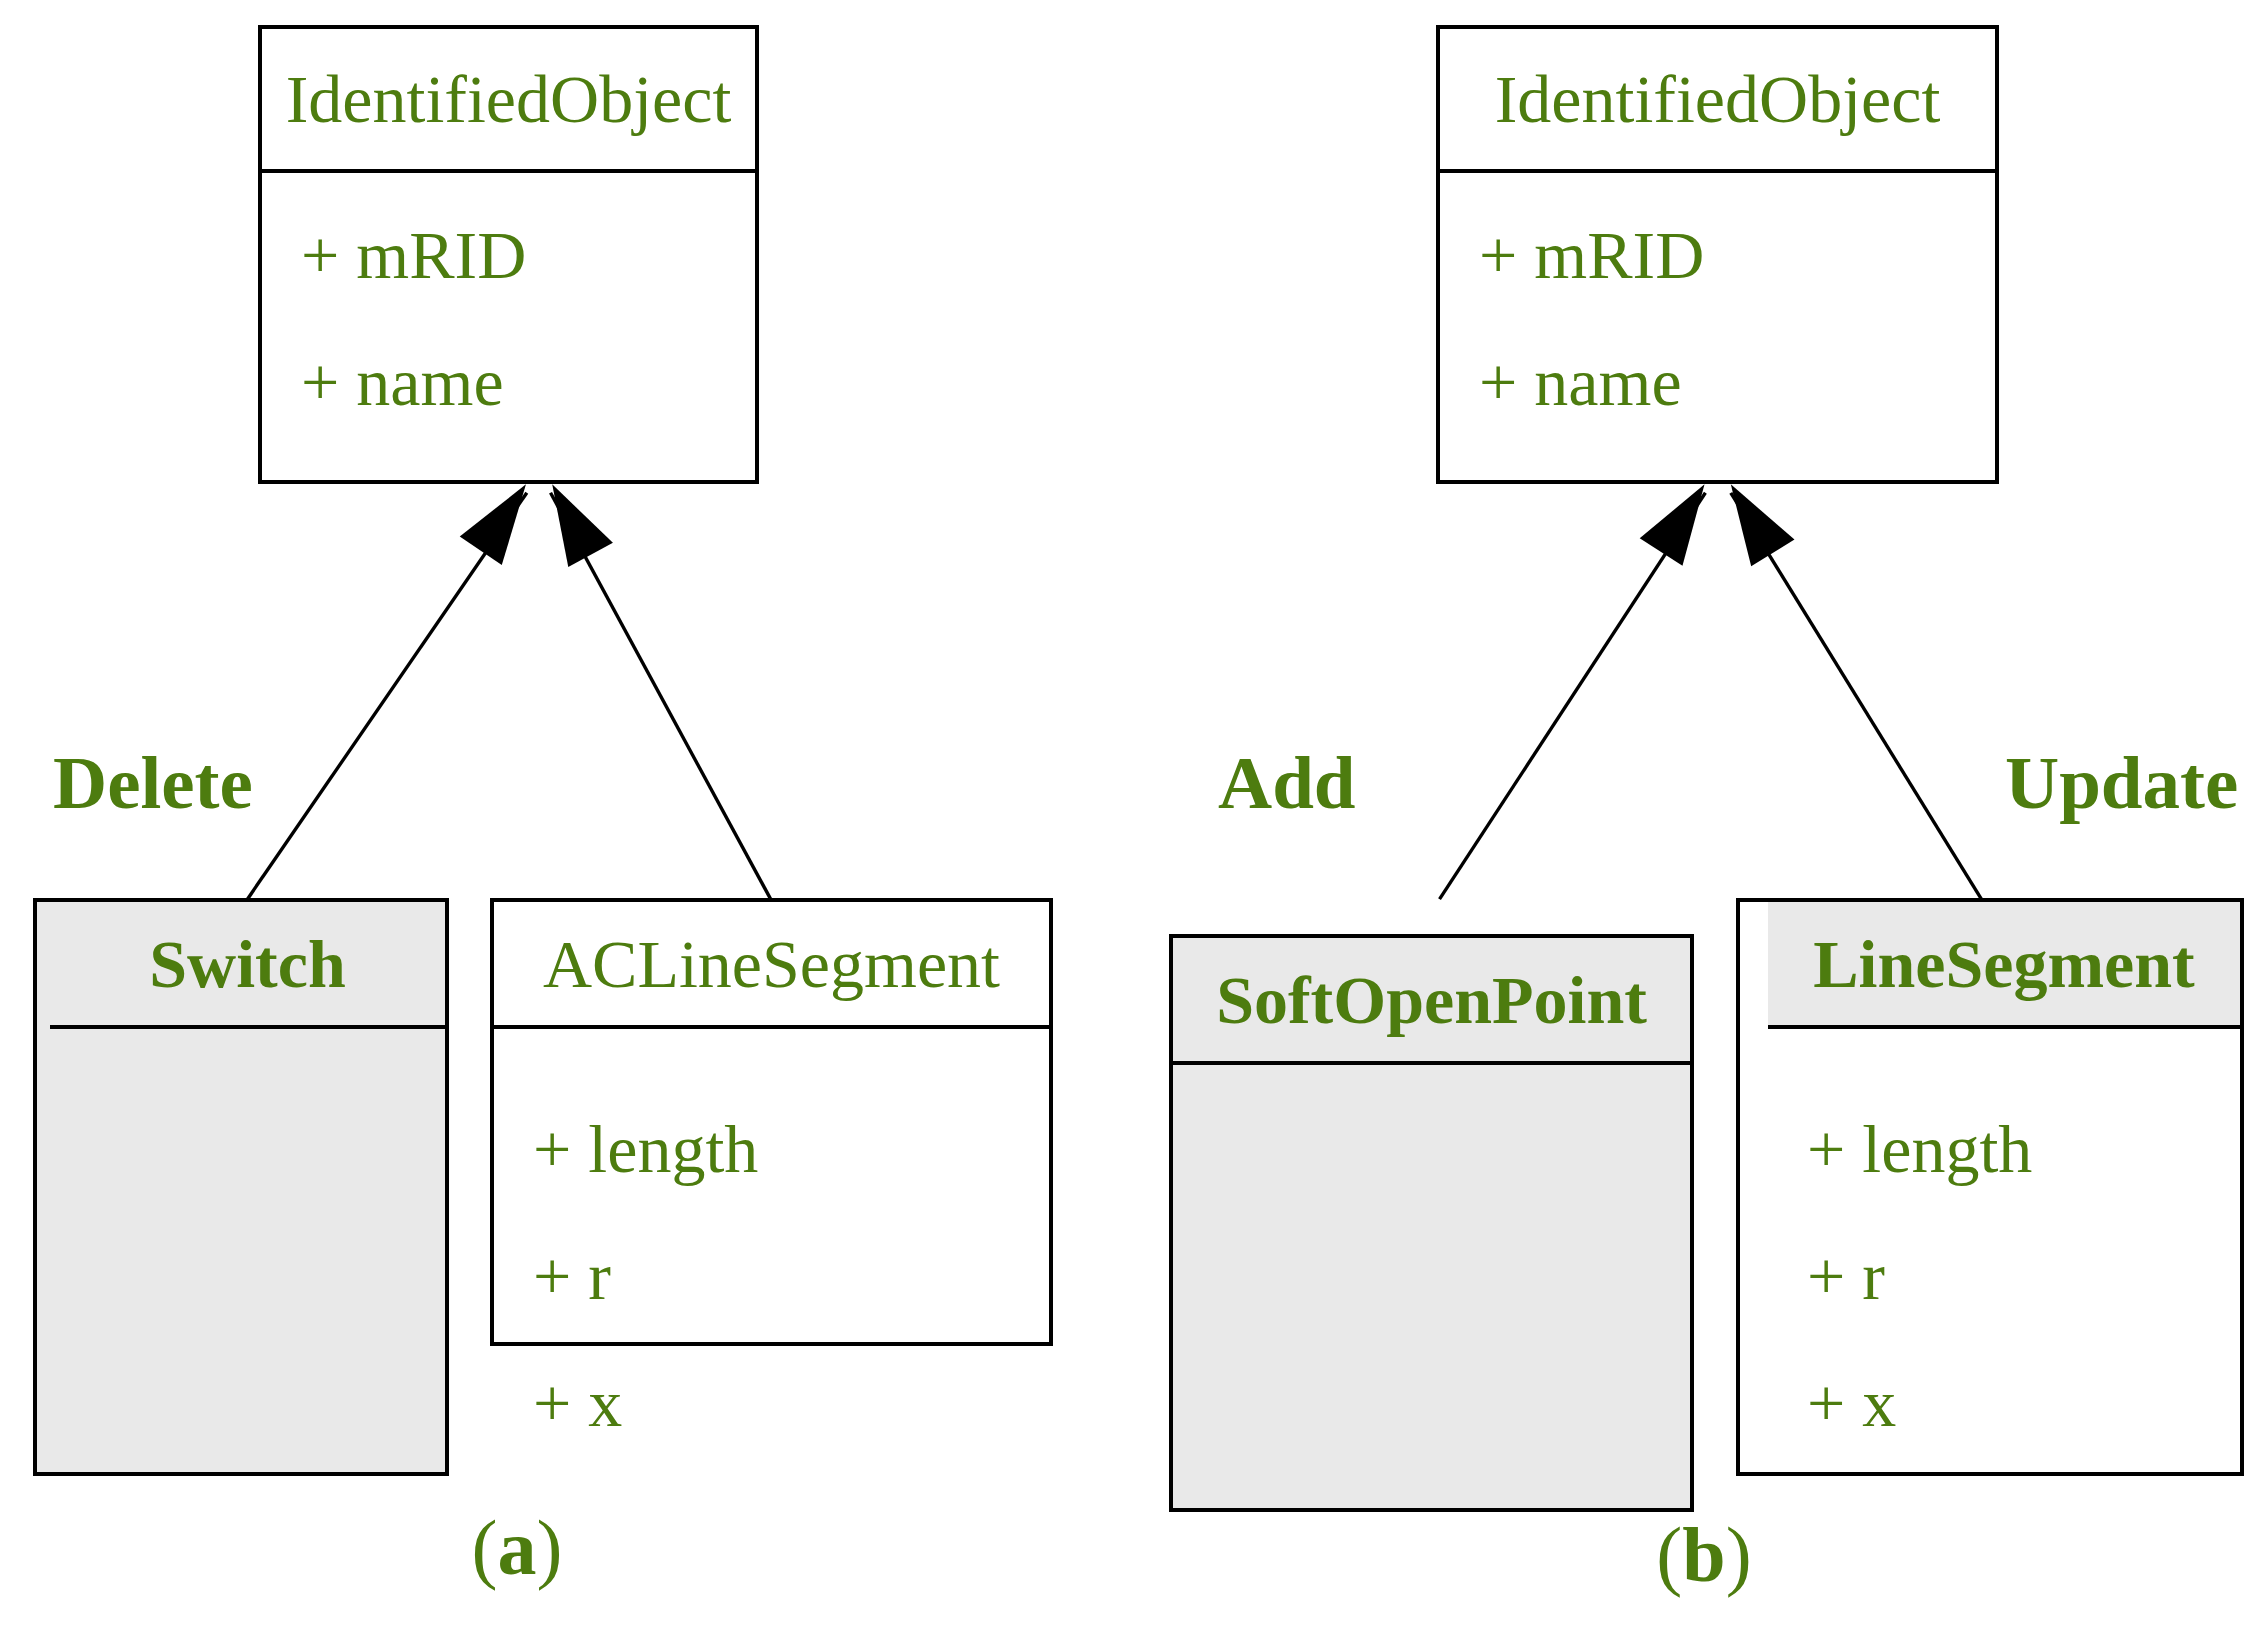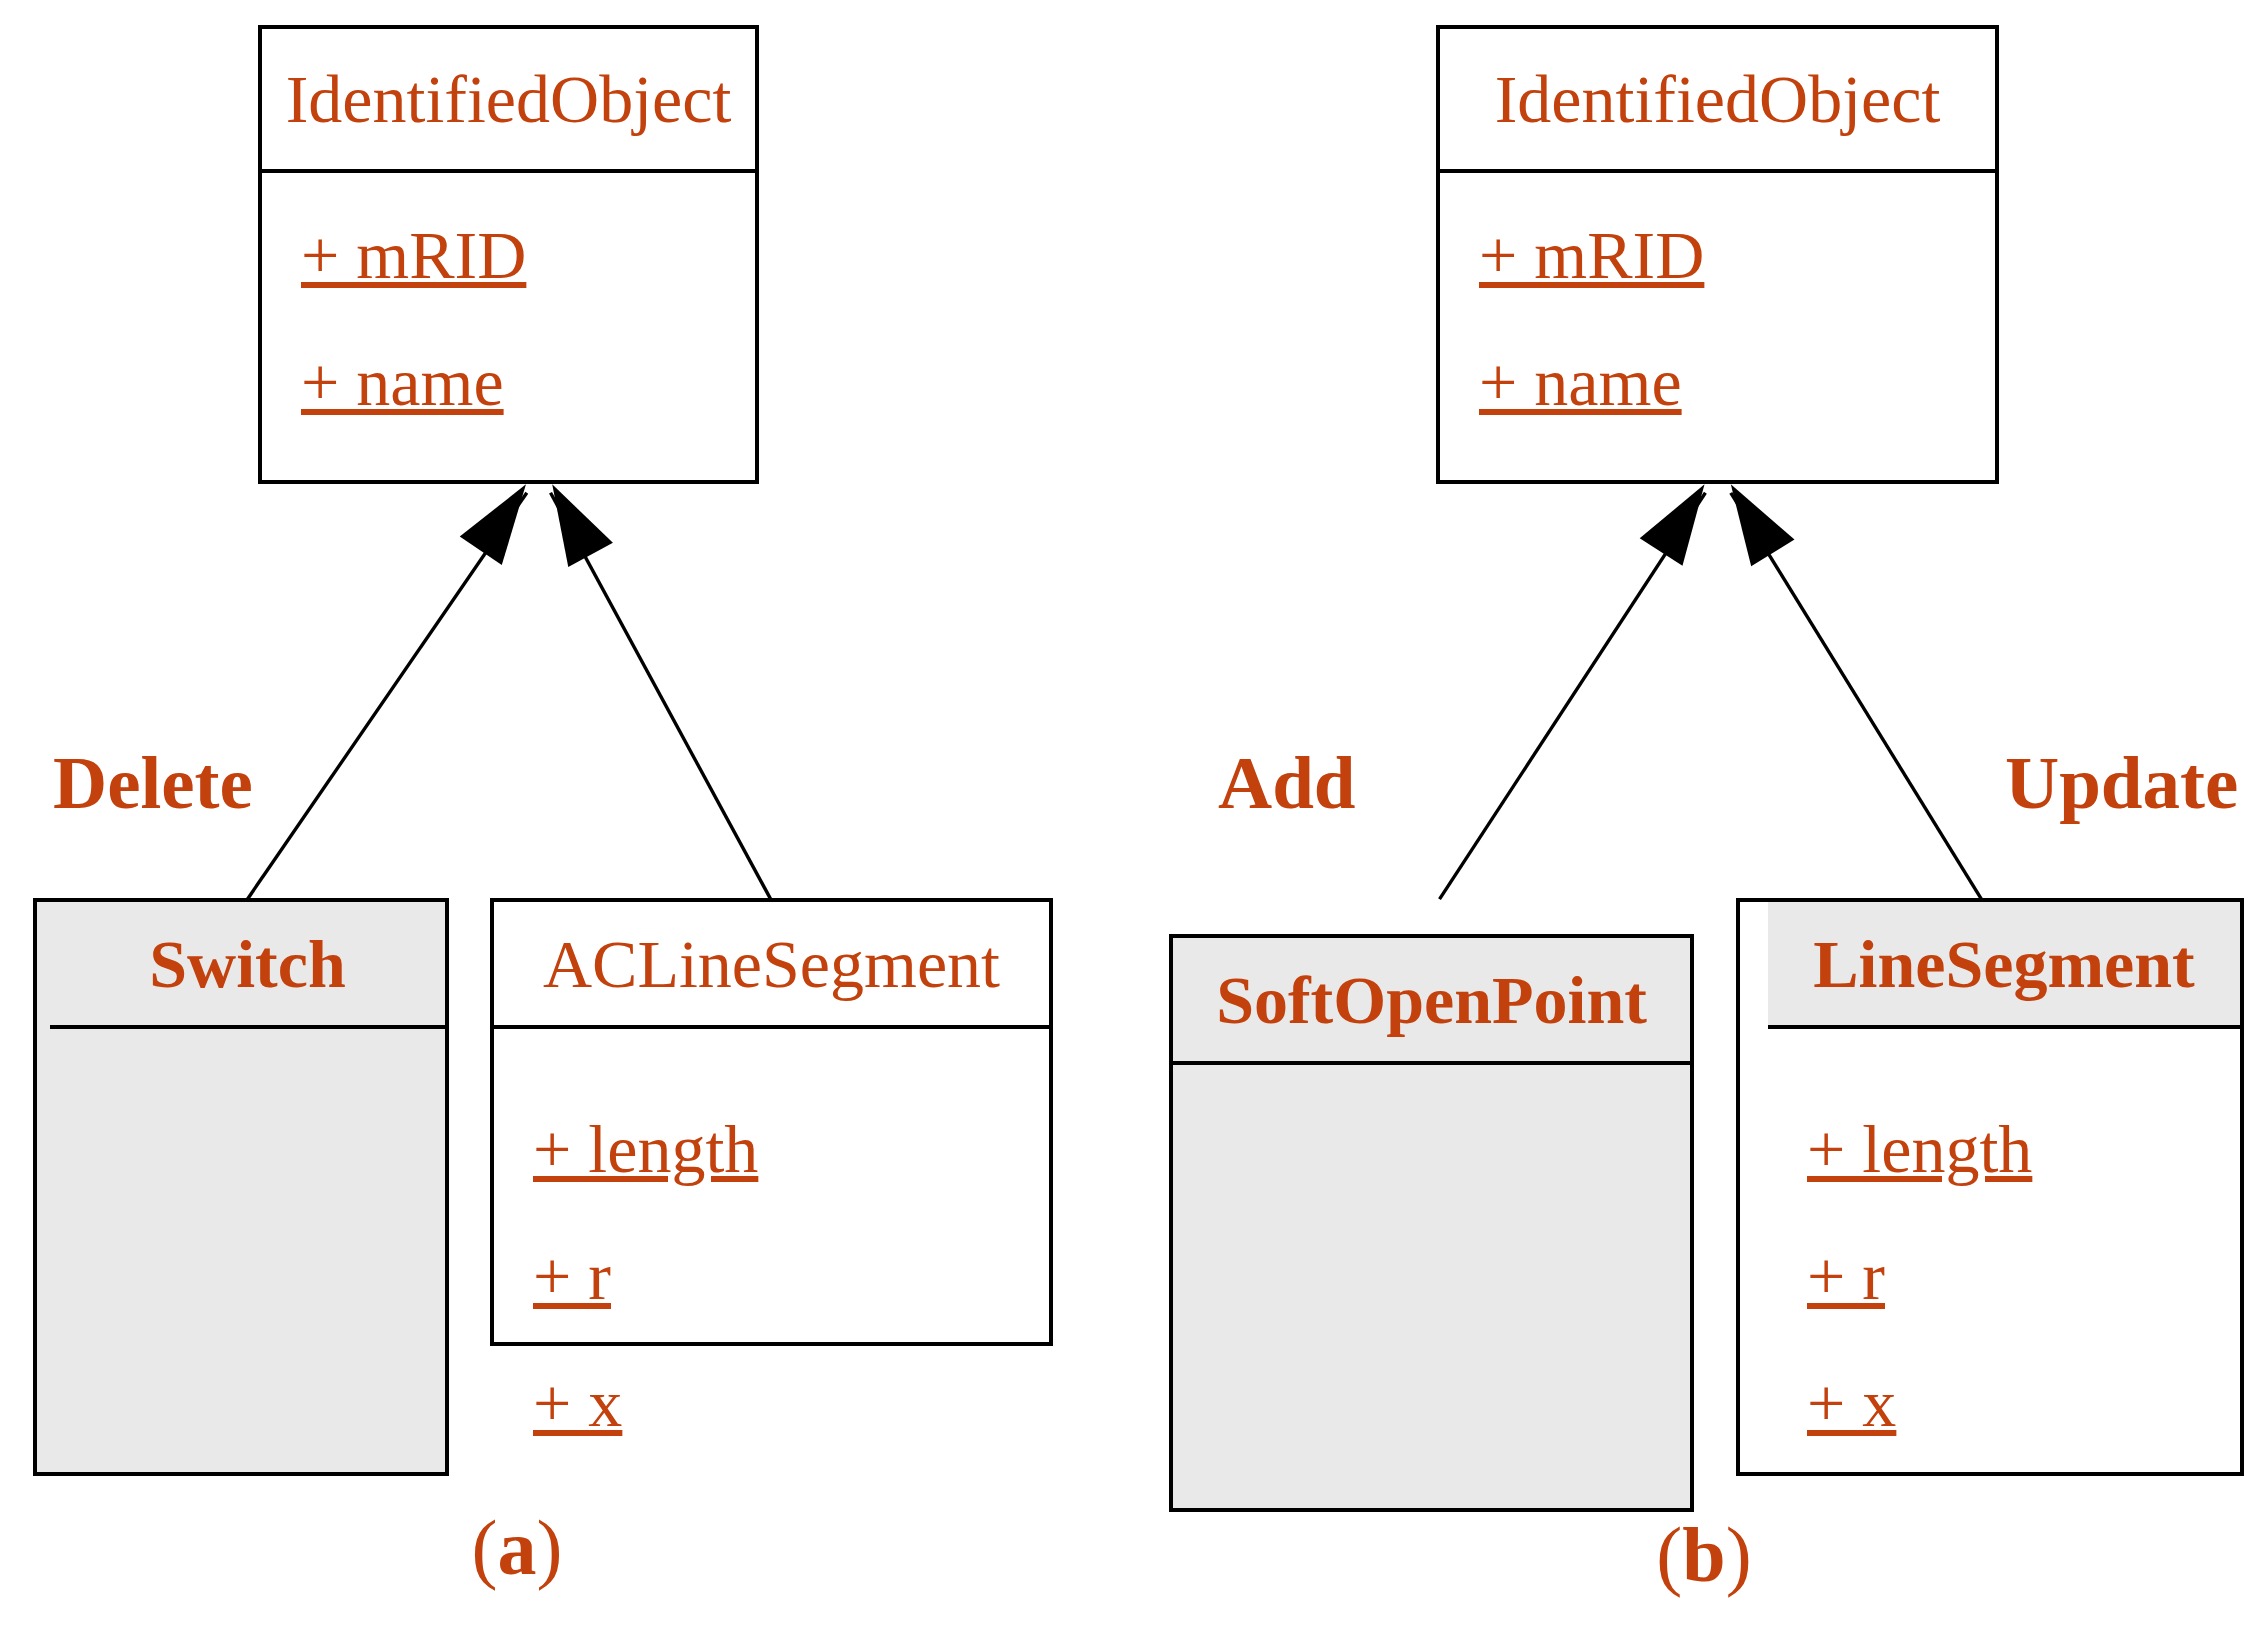--- a/index.html
+++ b/index.html
@@ -7,21 +7,21 @@
     padding: 0;
     background: #ffffff;
   }
   .canvas {
     position: relative;
     width: 2261px;
     height: 1629px;
     background: #ffffff;
     overflow: hidden;
     font-family: "Liberation Serif", "DejaVu Serif", serif;
-    color: #c2410c;
+    color: #4d7c0f;
   }
   .connector-layer {
     position: absolute;
     left: 0;
     top: 0;
     width: 2261px;
     height: 1629px;
   }
   .classbox {
     position: absolute;
@@ -42,21 +42,20 @@
     border-bottom: 4.2px solid #000000;
     font-size: 68px;
     line-height: 1;
     white-space: nowrap;
     overflow: hidden;
   }
   .title-tall  { height: 140px; }   
   .title-short { height: 123px; }   
   .class-attrs {
     box-sizing: border-box;
-    text-decoration: underline;
   }
   .attrs-super { padding-top: 18.6px; }
   .attrs-sub   { padding-top: 56px; }
   .attr {
     height: 127px;
     display: flex;
     align-items: center;
     padding-left: 39px;
     font-size: 68px;
     line-height: 1;

